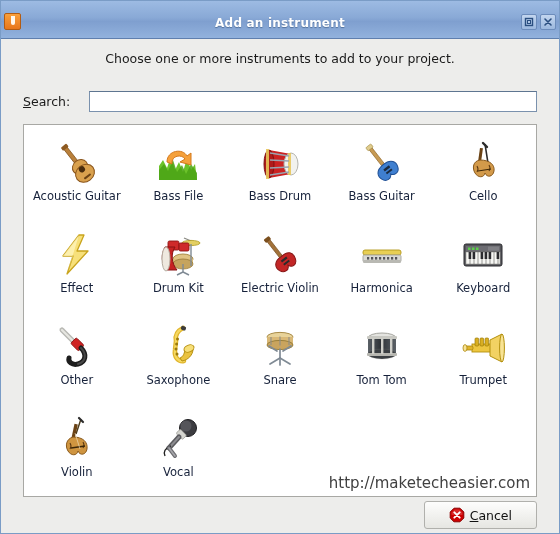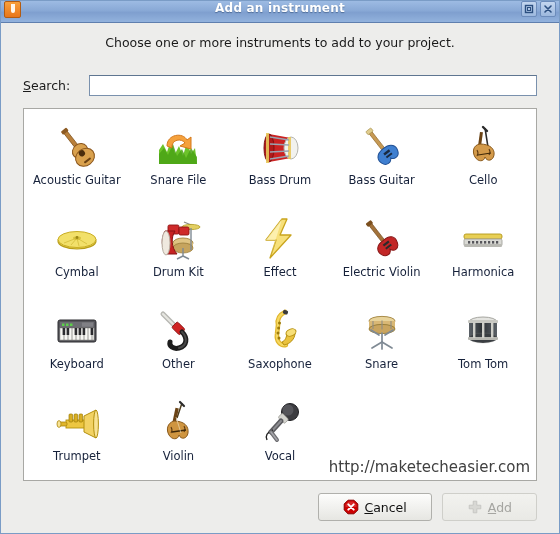--- a/index.html
+++ b/index.html
@@ -23,22 +23,22 @@
     display: flex;
     flex-direction: column;
   }
   
   .titlebar {
     height: 21px;
     flex: 0 0 21px;
     background: linear-gradient(to bottom, #9dbbe3 0%, #89a9d6 45%, #7f9fcf 55%, #92b2dd 100%);
     border-bottom: 1px solid #5f7fae;
     display: flex;
-    align-items: flex-start;
-    padding: 0 3px;
+    align-items: flex-end;
+    padding: 8px 3px;
     position: relative;
   }
   .app-icon {
     width: 17px;
     height: 17px;
     flex: 0 0 17px;
     border-radius: 2px;
     background: linear-gradient(to bottom, #f9a03c, #e8761a);
     border: 1px solid #b35c12;
     position: relative;
@@ -252,21 +252,21 @@
             <div class="lbl">Acoustic Guitar</div>
           </div>
           <div class="cell">
             <div class="ico">
               <svg width="46" height="46" viewBox="0 0 46 46">
       <path d="M4 40 L4 26 L8 20 L12 28 L16 16 L20 30 L24 22 L28 32 L32 18 L36 30 L40 24 L42 40 Z" fill="#6cc32a"></path>
       <path d="M4 40 L4 30 L9 24 L13 31 L18 20 L22 32 L27 25 L31 34 L36 24 L42 33 L42 40 Z" fill="#4aa315" opacity="0.85"></path>
       <path d="M12 22 C12 10, 28 8, 32 16 L36 13 L36 25 L25 22 L30 19 C27 14, 16 15, 17 24 Z" fill="#f5a13c" stroke="#d4781a" stroke-width="1"></path>
     </svg>
             </div>
-            <div class="lbl">Snare File</div>
+            <div class="lbl">Bass File</div>
           </div>
           <div class="cell">
             <div class="ico">
               <svg width="46" height="46" viewBox="0 0 46 46">
       <path d="M12 10 L34 14 L34 34 L12 38 Z" fill="#cc2222"></path>
       <ellipse cx="34" cy="24" rx="7" ry="11" fill="#f2f2ee" stroke="#b4b4ae" stroke-width="1"></ellipse>
       <ellipse cx="12" cy="24" rx="5" ry="14" fill="#b01a1a" stroke="#7d1111" stroke-width="1"></ellipse>
       <rect x="9" y="9" width="3" height="30" fill="#e8c65a" opacity="0.9"></rect>
       <rect x="31" y="13" width="3" height="22" fill="#e8c65a" opacity="0.9"></rect>
       <g stroke="#9aa4b0" stroke-width="1.4">
@@ -302,33 +302,25 @@
       <path d="M20 20 C13 21, 12 28, 15 33 C18 38, 24 38, 25 33 C27 38, 33 37, 34 31 C35 25, 30 20, 20 20 Z" fill="#d39a4a" stroke="#8a5a1c" stroke-width="1"></path>
       <path d="M17 26 q2 3 0 6 M29 25 q2 3 0 6" stroke="#5e3a12" stroke-width="1.1" fill="none"></path>
       <path d="M18 31 L31 29" stroke="#3d2708" stroke-width="1.2"></path>
     </svg>
             </div>
             <div class="lbl">Cello</div>
           </div>
           <div class="cell">
             <div class="ico">
               <svg width="46" height="46" viewBox="0 0 46 46">
-      <ellipse cx="23" cy="25" rx="19" ry="8" fill="#e8d14a" stroke="#b79c18" stroke-width="1.2"></ellipse>
-      <ellipse cx="23" cy="23.5" rx="19" ry="8" fill="#f2e06a" stroke="#c9ad25" stroke-width="1"></ellipse>
-      <ellipse cx="23" cy="22" rx="4" ry="1.8" fill="#d8c23f"></ellipse>
-      <g stroke="#cbb42f" stroke-width="0.8" opacity="0.8">
-        <path d="M23 22 L10 27"></path>
-                  <path d="M23 22 L17 29"></path>
-                  <path d="M23 22 L25 30"></path>
-                  <path d="M23 22 L33 28"></path>
-      </g>
-      <circle cx="23" cy="21.5" r="1.4" fill="#9c8716"></circle>
-    </svg>
-            </div>
-            <div class="lbl">Cymbal</div>
+      <path d="M25 3 L9 24 L19 24 L13 42 L34 19 L23 19 L30 3 Z" fill="#f7e07a" stroke="#c9a41c" stroke-width="1.3" stroke-linejoin="round"></path>
+      <path d="M25 3 L9 24 L19 24 L13 42" fill="#fff6c0" opacity="0.75"></path>
+    </svg>
+            </div>
+            <div class="lbl">Effect</div>
           </div>
           <div class="cell">
             <div class="ico">
               <svg width="46" height="46" viewBox="0 0 46 46">
       <path d="M29 6 L41 11" stroke="#8a8a82" stroke-width="1.2"></path>
       <ellipse cx="36" cy="11" rx="9" ry="2.6" fill="#e3cf62" stroke="#b09a1d" stroke-width="0.8"></ellipse>
       <rect x="13" y="9" width="11" height="9" rx="1.5" fill="#cf2a2a" stroke="#8d1414" stroke-width="0.9"></rect>
       <rect x="24" y="11" width="10" height="8" rx="1.5" fill="#cf2a2a" stroke="#8d1414" stroke-width="0.9"></rect>
       <ellipse cx="28" cy="27" rx="10" ry="5" fill="#e0c483" stroke="#a98c49" stroke-width="1"></ellipse>
       <rect x="18" y="27" width="20" height="5" fill="#d9bb76"></rect>
@@ -337,29 +329,20 @@
       <ellipse cx="11" cy="27" rx="4" ry="12" fill="#efe9df" stroke="#b5ada0" stroke-width="1"></ellipse>
       <g stroke="#7f8a94" stroke-width="1.4">
         <path d="M28 32 L28 40"></path>
                   <path d="M28 40 L22 43"></path>
                   <path d="M28 40 L34 43"></path>
                   <path d="M36 12 L36 34"></path>
       </g>
     </svg>
             </div>
             <div class="lbl">Drum Kit</div>
-          </div>
-          <div class="cell">
-            <div class="ico">
-              <svg width="46" height="46" viewBox="0 0 46 46">
-      <path d="M25 3 L9 24 L19 24 L13 42 L34 19 L23 19 L30 3 Z" fill="#f7e07a" stroke="#c9a41c" stroke-width="1.3" stroke-linejoin="round"></path>
-      <path d="M25 3 L9 24 L19 24 L13 42" fill="#fff6c0" opacity="0.75"></path>
-    </svg>
-            </div>
-            <div class="lbl">Effect</div>
           </div>
           <div class="cell">
             <div class="ico">
               <svg width="46" height="46" viewBox="0 0 46 46">
       <g transform="rotate(-38 23 23)">
         <rect x="21" y="3" width="3.5" height="22" fill="#a3723a" stroke="#6e471a" stroke-width="0.6"></rect>
         <rect x="19.3" y="1" width="6.6" height="4" rx="1" fill="#7b4f1e"></rect>
         <path d="M23 25 C14 24, 11 30, 13 35 C15 40, 21 41, 23 36 C25 41, 31 41, 33 35 C35 29, 32 24, 23 25 Z" fill="#c22626" stroke="#861515" stroke-width="1"></path>
         <rect x="20" y="28" width="7" height="2.2" fill="#2b2b2b"></rect>
         <rect x="20" y="32" width="7" height="2" fill="#2b2b2b"></rect>
@@ -555,24 +538,16 @@
         <span class="bico">
           <svg width="16" height="16" viewBox="0 0 16 16">
             <polygon points="5,1.2 11,1.2 14.8,5 14.8,11 11,14.8 5,14.8 1.2,11 1.2,5" fill="#cc0000" stroke="#8a0000" stroke-width="1"></polygon>
             <polygon points="5.6,2.6 10.4,2.6 13.4,5.6 13.4,8 2.6,8 2.6,5.6" fill="#e04b4b" opacity="0.55"></polygon>
             <path d="M5.3 5.3 L10.7 10.7 M10.7 5.3 L5.3 10.7" stroke="#ffffff" stroke-width="1.9" stroke-linecap="round"></path>
           </svg>
         </span>
         <span><u>C</u><span>ancel</span></span>
       </div>
 
-      <div class="btn disabled">
-        <span class="bico">
-          <svg width="16" height="16" viewBox="0 0 16 16">
-            <path d="M6.2 2.2 H9.8 V6.2 H13.8 V9.8 H9.8 V13.8 H6.2 V9.8 H2.2 V6.2 H6.2 Z" fill="#d8d8d4" stroke="#c2c2be" stroke-width="0.8"></path>
-          </svg>
-        </span>
-        <span><u>A</u><span>dd</span></span>
-      </div>
     </div>
 
   </div>
 </div>
 
 </body></html>

